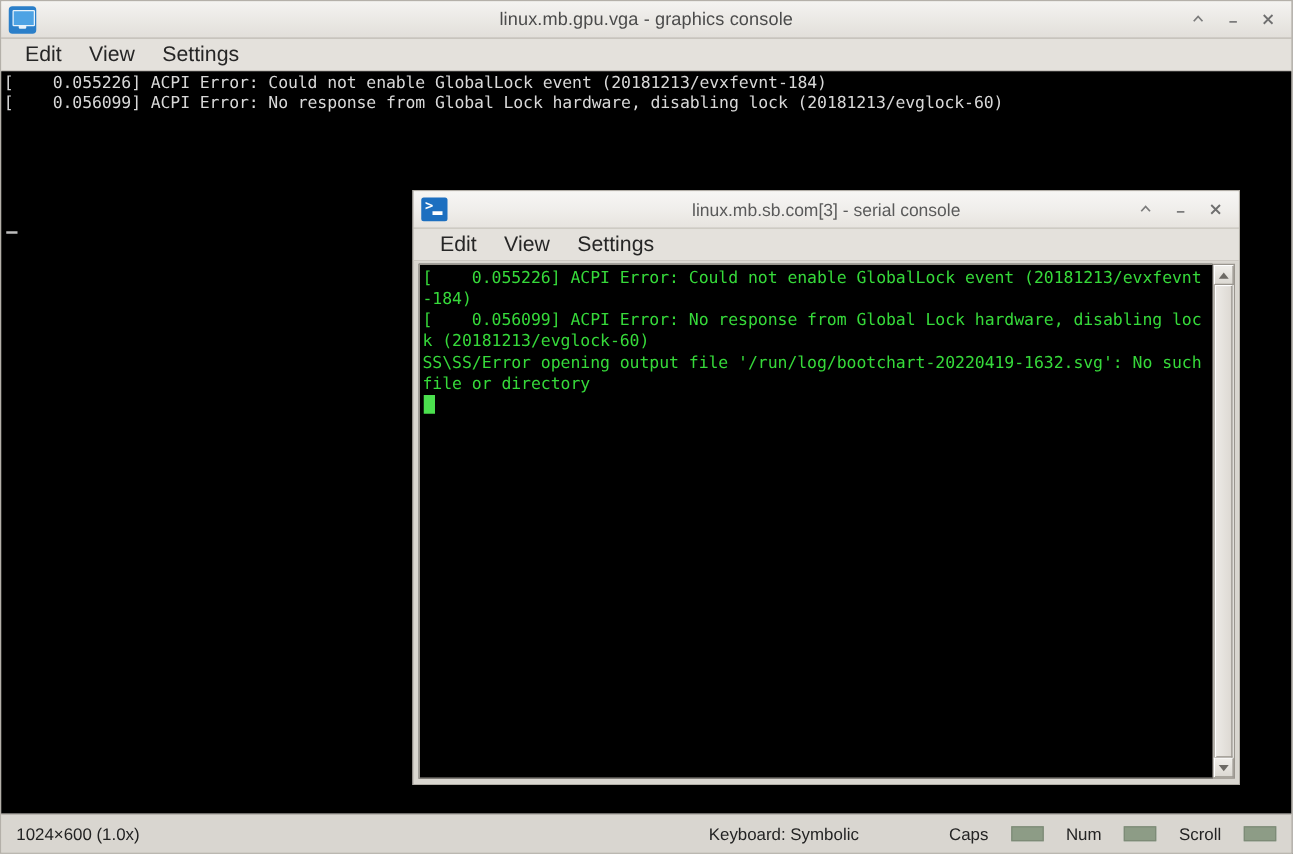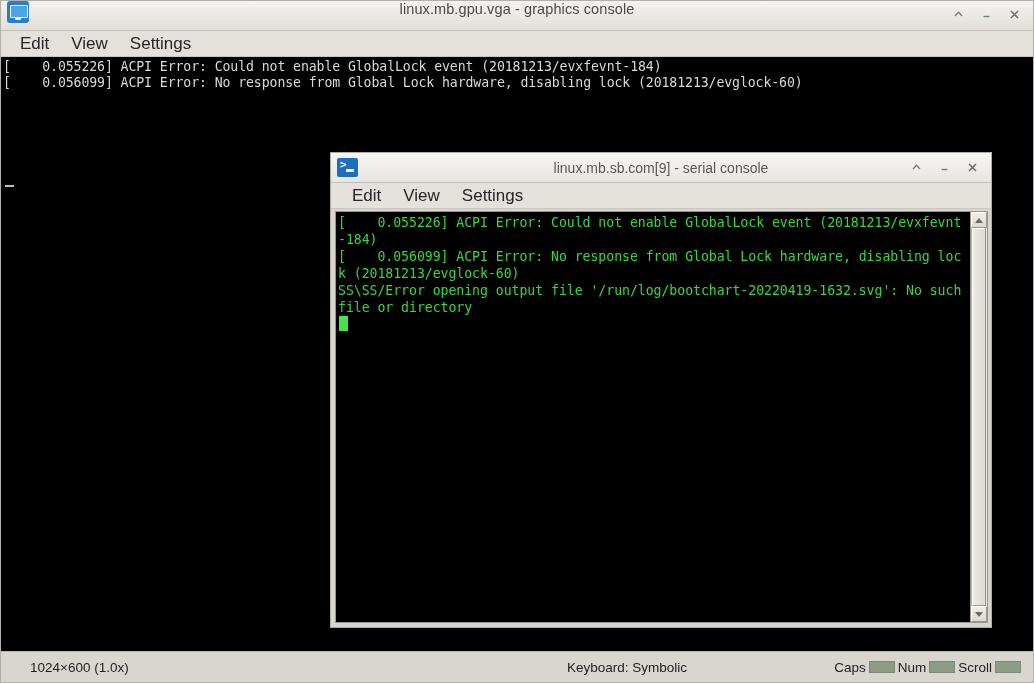--- a/index.html
+++ b/index.html
@@ -27,20 +27,21 @@
   }
 
   
   .titlebar {
     position: relative;
     height: 30px;
     flex: 0 0 30px;
     background: linear-gradient(to bottom, #f4f3f1 0%, #eae8e4 55%, #e2dfda 100%);
     border-bottom: 1px solid #c2beb7;
     display: flex;
+    align-items: center;
   }
 
   .title-icon {
     width: 22px; height: 22px;
     margin-left: 6px;
     flex: 0 0 22px;
     position: relative;
   }
 
   .monitor-icon {
@@ -149,34 +150,33 @@
   .statusbar {
     flex: 0 0 31px;
     height: 31px;
     background: #d9d6d0;
     border-top: 1px solid #b9b5ae;
     display: flex;
     align-items: center;
     position: relative;
     font-size: 13.5px;
     color: #232323;
-    padding-left: 17px;
   }
   .status-res { margin-left: 12px; }
   .status-keyboard {
     position: absolute;
     left: 566px;
     text-align: right;
   }
   .status-leds {
     position: absolute;
     right: 12px;
     display: flex;
     align-items: center;
-    gap: 3px;
+    gap: 18px;
   }
   .led-label { color: #232323; }
   .led-box {
     width: 26px;
     height: 12px;
     background: #8d9c86;
     border: 1px solid #7d8b77;
   }
 
   
@@ -388,21 +388,21 @@
       <span class="led-label">Scroll</span>
       <span class="led-box"></span>
     </div>
   </div>
 </div>
 
 <div class="serial-window">
 
   <div class="serial-titlebar">
     <div class="term-icon"></div>
-    <div class="serial-title-text">linux.mb.sb.com[9] - serial console</div>
+    <div class="serial-title-text">linux.mb.sb.com[3] - serial console</div>
     <div class="win-controls">
       <div class="win-btn">
         <svg width="13" height="13" viewBox="0 0 13 13" aria-hidden="true">
           <path d="M3 8 L6.5 4.2 L10 8" fill="none" stroke="#7b7b7b" stroke-width="1.4"></path>
         </svg>
       </div>
       <div class="win-btn">
         <svg width="13" height="13" viewBox="0 0 13 13" aria-hidden="true">
           <path d="M3.5 8.5 H9.5" stroke="#7b7b7b" stroke-width="1.4"></path>
         </svg>

